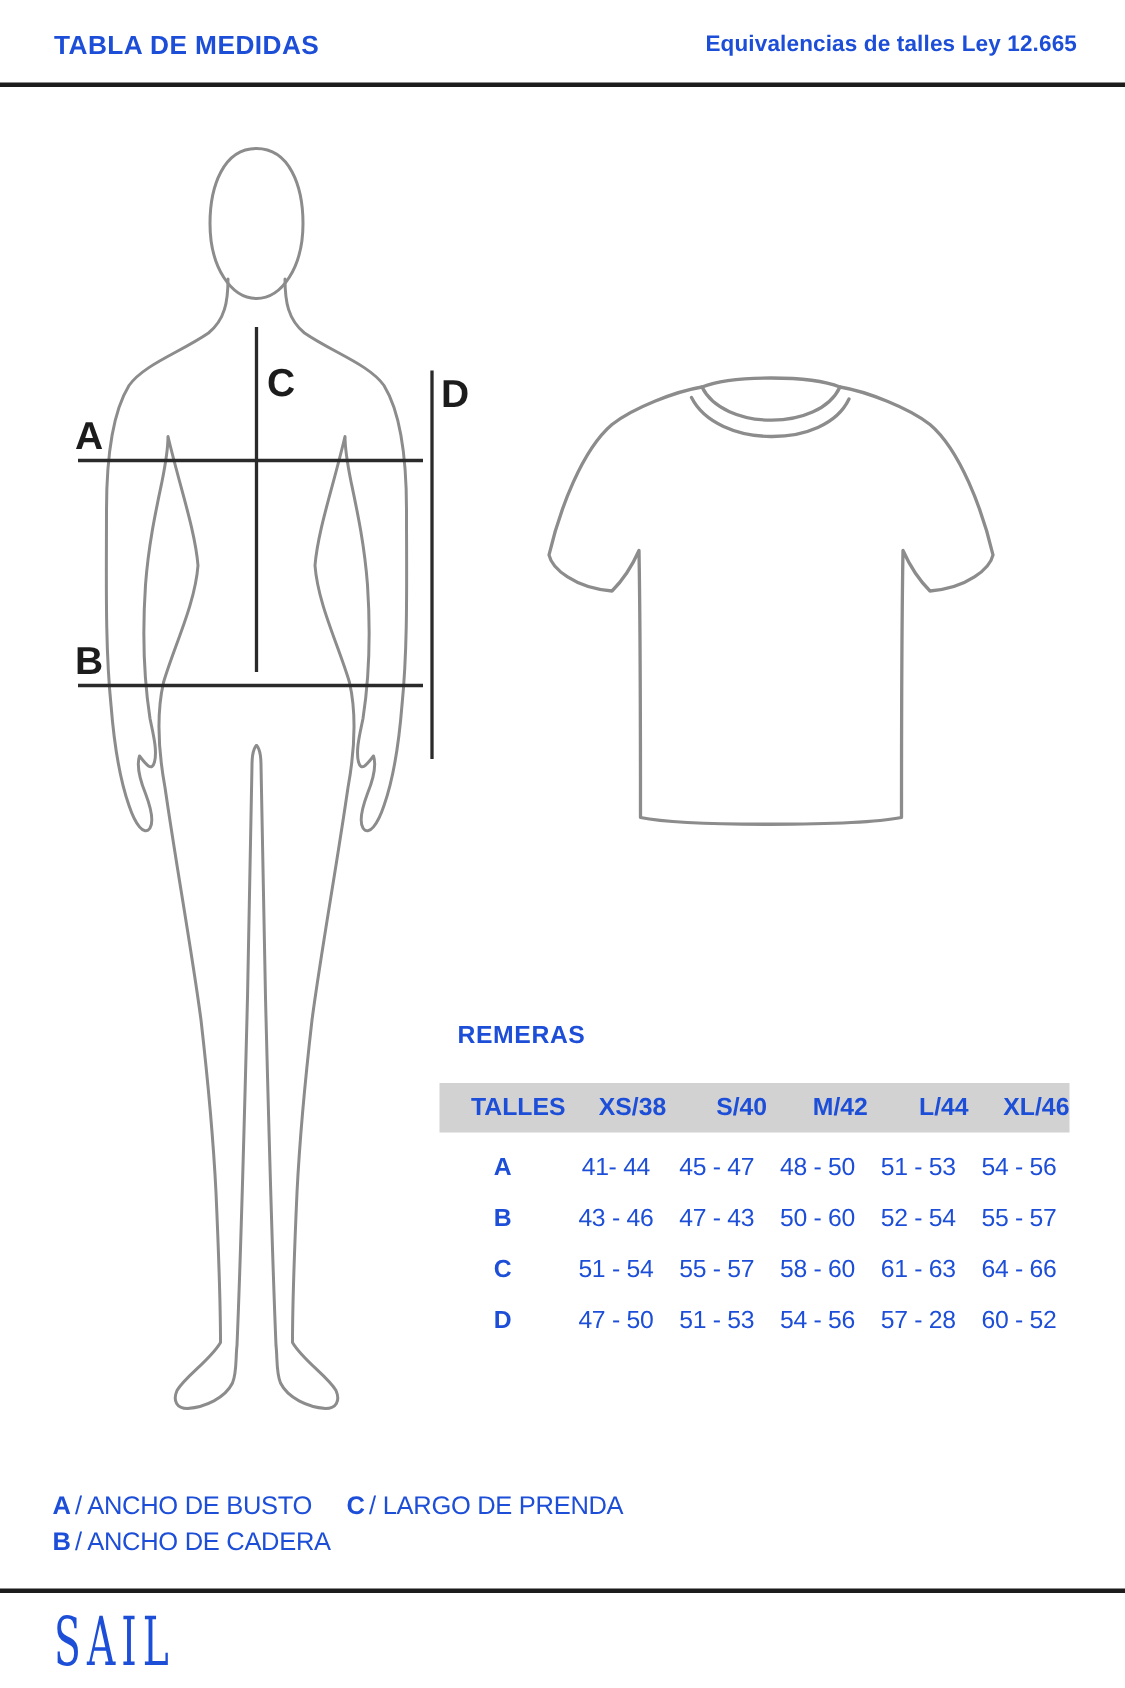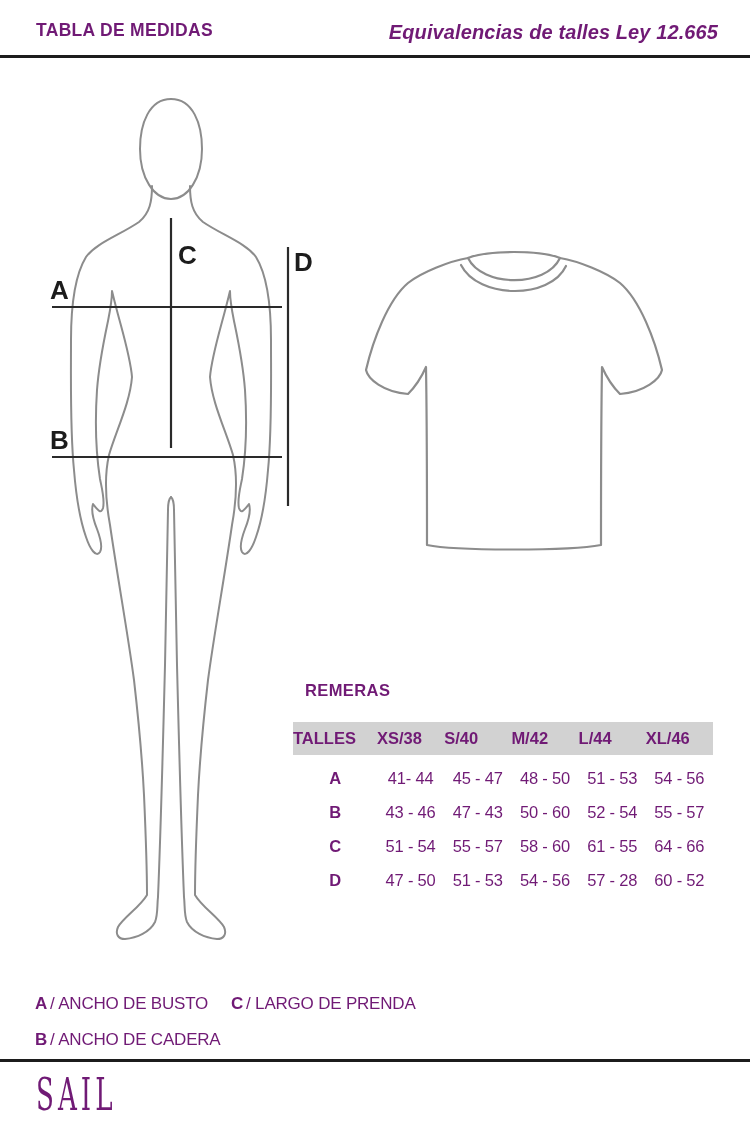--- a/index.html
+++ b/index.html
@@ -1,41 +1,41 @@
 <!DOCTYPE html>
 <html><head>
 <meta charset="utf-8">
 <style>
   html,body{margin:0;padding:0;background:#fff;}
   #page{position:relative;width:750px;height:1125px;background:#ffffff;overflow:hidden;
-        font-family:"Liberation Sans",sans-serif;color:#701a75;}
+        font-family:"Liberation Sans",sans-serif;color:#1d4ed8;}
 
   
   .hdr-title{position:absolute;left:36px;top:20px;font-size:17.5px;font-weight:bold;letter-spacing:.3px;}
-  .hdr-sub{position:absolute;right:32px;top:21px;font-size:20px;font-weight:bold;letter-spacing:.1px;font-style:italic;}
+  .hdr-sub{position:absolute;right:32px;top:21px;font-size:15px;font-weight:bold;letter-spacing:.1px;}
   .rule-top{position:absolute;left:0;top:55px;width:750px;height:3px;background:#1c1c1c;}
 
   
   .fig-svg{position:absolute;left:30px;top:85px;}
   .shirt-svg{position:absolute;left:358px;top:245px;}
 
   
   .section-title{position:absolute;left:305px;top:681px;font-size:16.5px;font-weight:bold;letter-spacing:.4px;text-align:center;}
   .size-table{position:absolute;left:293px;top:722px;width:420px;font-size:16.5px;}
   .st-head{display:grid;grid-template-columns:84px repeat(5,67.2px);height:33px;line-height:33px;
            background:#d2d2d2;font-weight:bold;}
-  .st-head div{text-align:left;}
+  .st-head div{text-align:right;}
   .st-body{margin-top:6px;}
   .st-row{display:grid;grid-template-columns:84px repeat(5,67.2px);height:34px;line-height:34px;}
   .st-row div{text-align:center;letter-spacing:-.2px;}
   .st-row .rowlab{font-weight:bold;}
 
   
   .legend{position:absolute;left:35px;top:993px;display:grid;grid-template-columns:196px auto;
-          row-gap:15px;font-size:17px;line-height:21px;}
+          row-gap:3px;font-size:17px;line-height:21px;}
   .lg-item{white-space:nowrap;letter-spacing:-.2px;}
   .lg-letter{font-weight:bold;margin-right:3px;}
 
   
   .rule-bottom{position:absolute;left:0;top:1059px;width:750px;height:3px;background:#1c1c1c;}
   .brand{position:absolute;left:36px;top:1068px;font-family:"DejaVu Serif",serif;font-size:45px;
          letter-spacing:7px;transform:scaleX(.58);transform-origin:left top;font-weight:normal;}
   .foot-note{position:absolute;right:33px;top:1077px;text-align:right;font-size:13.5px;
              font-weight:bold;line-height:1.5;}
 </style>
@@ -171,21 +171,21 @@
         <div>47 - 43</div>
         <div>50 - 60</div>
         <div>52 - 54</div>
         <div>55 - 57</div>
       </div>
       <div class="st-row">
         <div class="rowlab">C</div>
         <div>51 - 54</div>
         <div>55 - 57</div>
         <div>58 - 60</div>
-        <div>61 - 55</div>
+        <div>61 - 63</div>
         <div>64 - 66</div>
       </div>
       <div class="st-row">
         <div class="rowlab">D</div>
         <div>47 - 50</div>
         <div>51 - 53</div>
         <div>54 - 56</div>
         <div>57 - 28</div>
         <div>60 - 52</div>
       </div>

